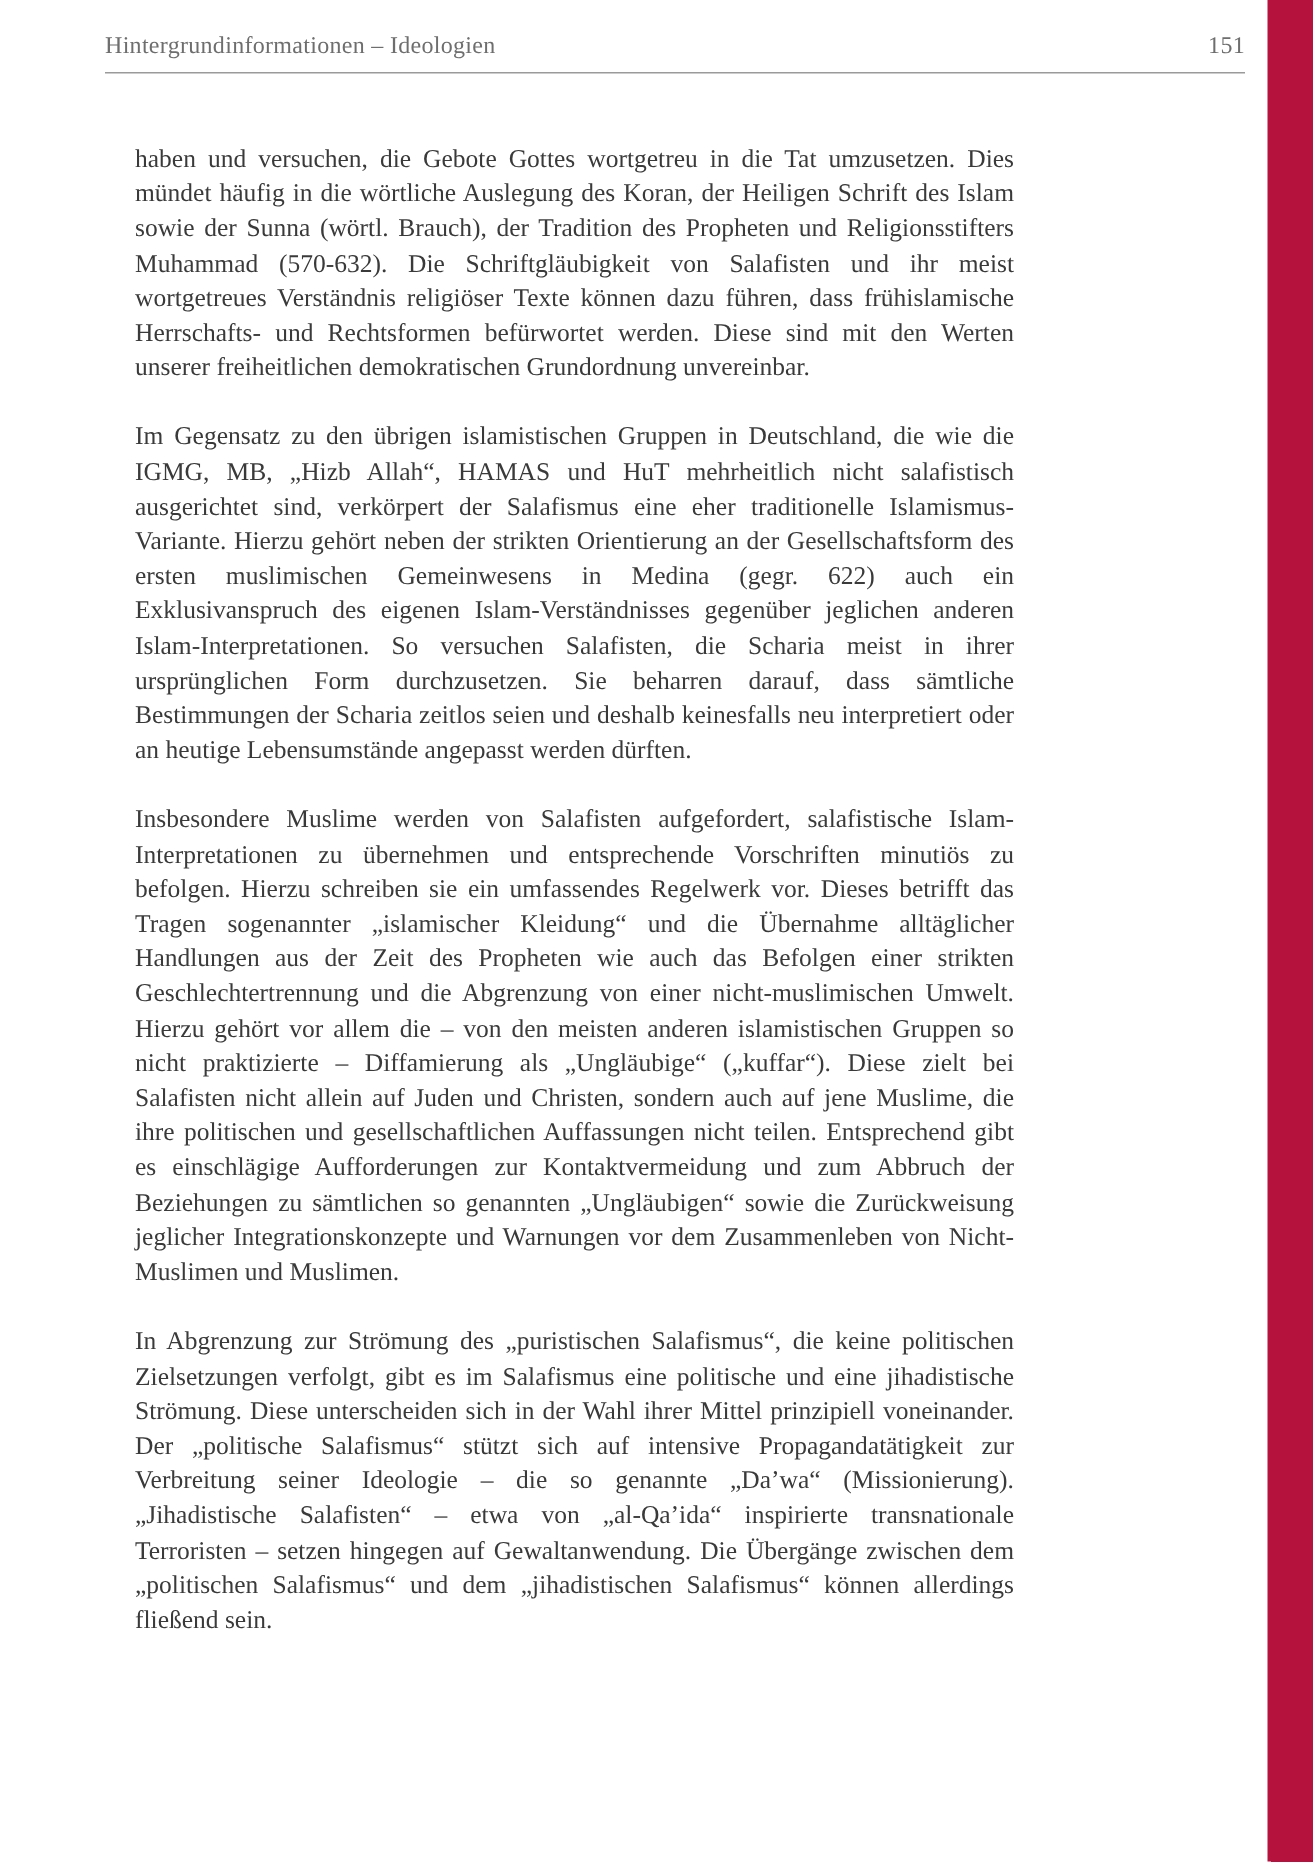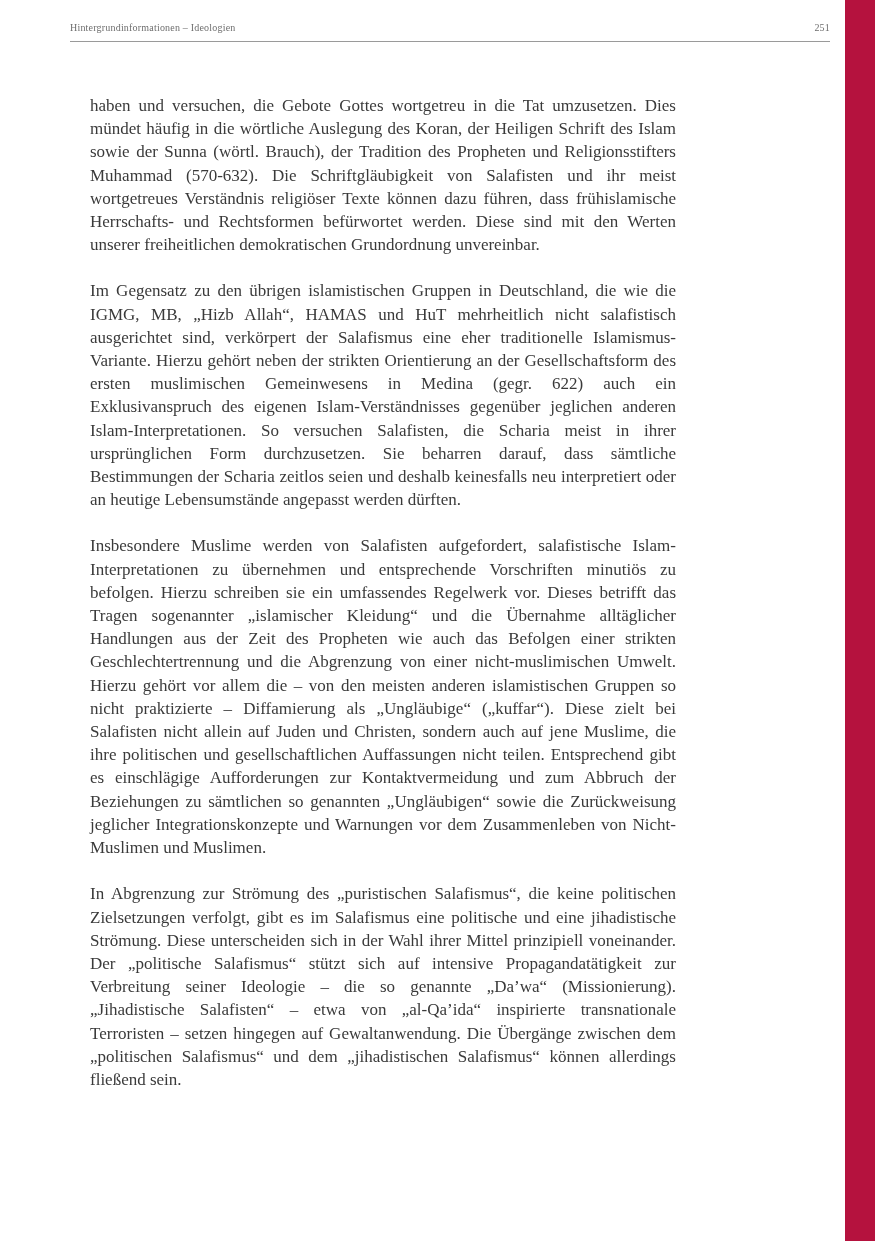--- a/index.html
+++ b/index.html
@@ -34,21 +34,21 @@
     position: absolute;
     top: 22px;
     left: 70px;
     width: 760px;
     display: flex;
     justify-content: space-between;
     align-items: baseline;
     padding-bottom: 8px;
     border-bottom: 1px solid var(--rule-color);
     color: var(--header-text);
-    font-size: 10px;
+    font-size: 16px;
     letter-spacing: 0.2px;
   }
   .body-text {
     position: absolute;
     top: 94px;
     left: 70px;
     width: 586px;
     color: var(--body-text);
     font-size: 17px;
     line-height: 23.2px;
@@ -63,21 +63,21 @@
 </style>
 </head>
 <body>
 
 <div class="page">
 
   <div class="accent-bar"></div>
 
   <header class="running-header">
     <span class="header-title">Hintergrundinformationen – Ideologien</span>
-    <span class="page-number">251</span>
+    <span class="page-number">151</span>
   </header>
 
   <main class="body-text">
     <p class="para">haben und versuchen, die Gebote Gottes wortgetreu in die Tat umzusetzen. Dies mündet häufig in die wörtliche Auslegung des Koran, der Heiligen Schrift des Islam sowie der Sunna (wörtl. Brauch), der Tradition des Propheten und Religionsstifters Muhammad (570-632). Die Schriftgläubigkeit von Salafisten und ihr meist wortgetreues Verständnis religiöser Texte können dazu führen, dass frühislamische Herrschafts- und Rechtsformen befürwortet werden. Diese sind mit den Werten unserer freiheitlichen demokratischen Grundordnung unvereinbar.</p>
     <p class="para">Im Gegensatz zu den übrigen islamistischen Gruppen in Deutschland, die wie die IGMG, MB, „Hizb Allah“, HAMAS und HuT mehrheitlich nicht salafistisch ausgerichtet sind, verkörpert der Salafismus eine eher traditionelle Islamismus-Variante. Hierzu gehört neben der strikten Orientierung an der Gesellschaftsform des ersten muslimischen Gemeinwesens in Medina (gegr. 622) auch ein Exklusivanspruch des eigenen Islam-Verständnisses gegenüber jeglichen anderen Islam-Interpretationen. So versuchen Salafisten, die Scharia meist in ihrer ursprünglichen Form durchzusetzen. Sie beharren darauf, dass sämtliche Bestimmungen der Scharia zeitlos seien und deshalb keinesfalls neu interpretiert oder an heutige Lebensumstände angepasst werden dürften.</p>
     <p class="para">Insbesondere Muslime werden von Salafisten aufgefordert, salafistische Islam-Interpretationen zu übernehmen und entsprechende Vorschriften minutiös zu befolgen. Hierzu schreiben sie ein umfassendes Regelwerk vor. Dieses betrifft das Tragen sogenannter „islamischer Kleidung“ und die Übernahme alltäglicher Handlungen aus der Zeit des Propheten wie auch das Befolgen einer strikten Geschlechtertrennung und die Abgrenzung von einer nicht-muslimischen Umwelt. Hierzu gehört vor allem die – von den meisten anderen islamistischen Gruppen so nicht praktizierte – Diffamierung als „Ungläubige“ („kuffar“). Diese zielt bei Salafisten nicht allein auf Juden und Christen, sondern auch auf jene Muslime, die ihre politischen und gesellschaftlichen Auffassungen nicht teilen. Entsprechend gibt es einschlägige Aufforderungen zur Kontaktvermeidung und zum Abbruch der Beziehungen zu sämtlichen so genannten „Ungläubigen“ sowie die Zurückweisung jeglicher Integrationskonzepte und Warnungen vor dem Zusammenleben von Nicht-Muslimen und Muslimen.</p>
     <p class="para">In Abgrenzung zur Strömung des „puristischen Salafismus“, die keine politischen Zielsetzungen verfolgt, gibt es im Salafismus eine politische und eine jihadistische Strömung. Diese unterscheiden sich in der Wahl ihrer Mittel prinzipiell voneinander. Der „politische Salafismus“ stützt sich auf intensive Propagandatätigkeit zur Verbreitung seiner Ideologie – die so genannte „Da’wa“ (Missionierung). „Jihadistische Salafisten“ – etwa von „al-Qa’ida“ inspirierte transnationale Terroristen – setzen hingegen auf Gewaltanwendung. Die Übergänge zwischen dem „politischen Salafismus“ und dem „jihadistischen Salafismus“ können allerdings fließend sein.</p>
   </main>
 
 </div>

